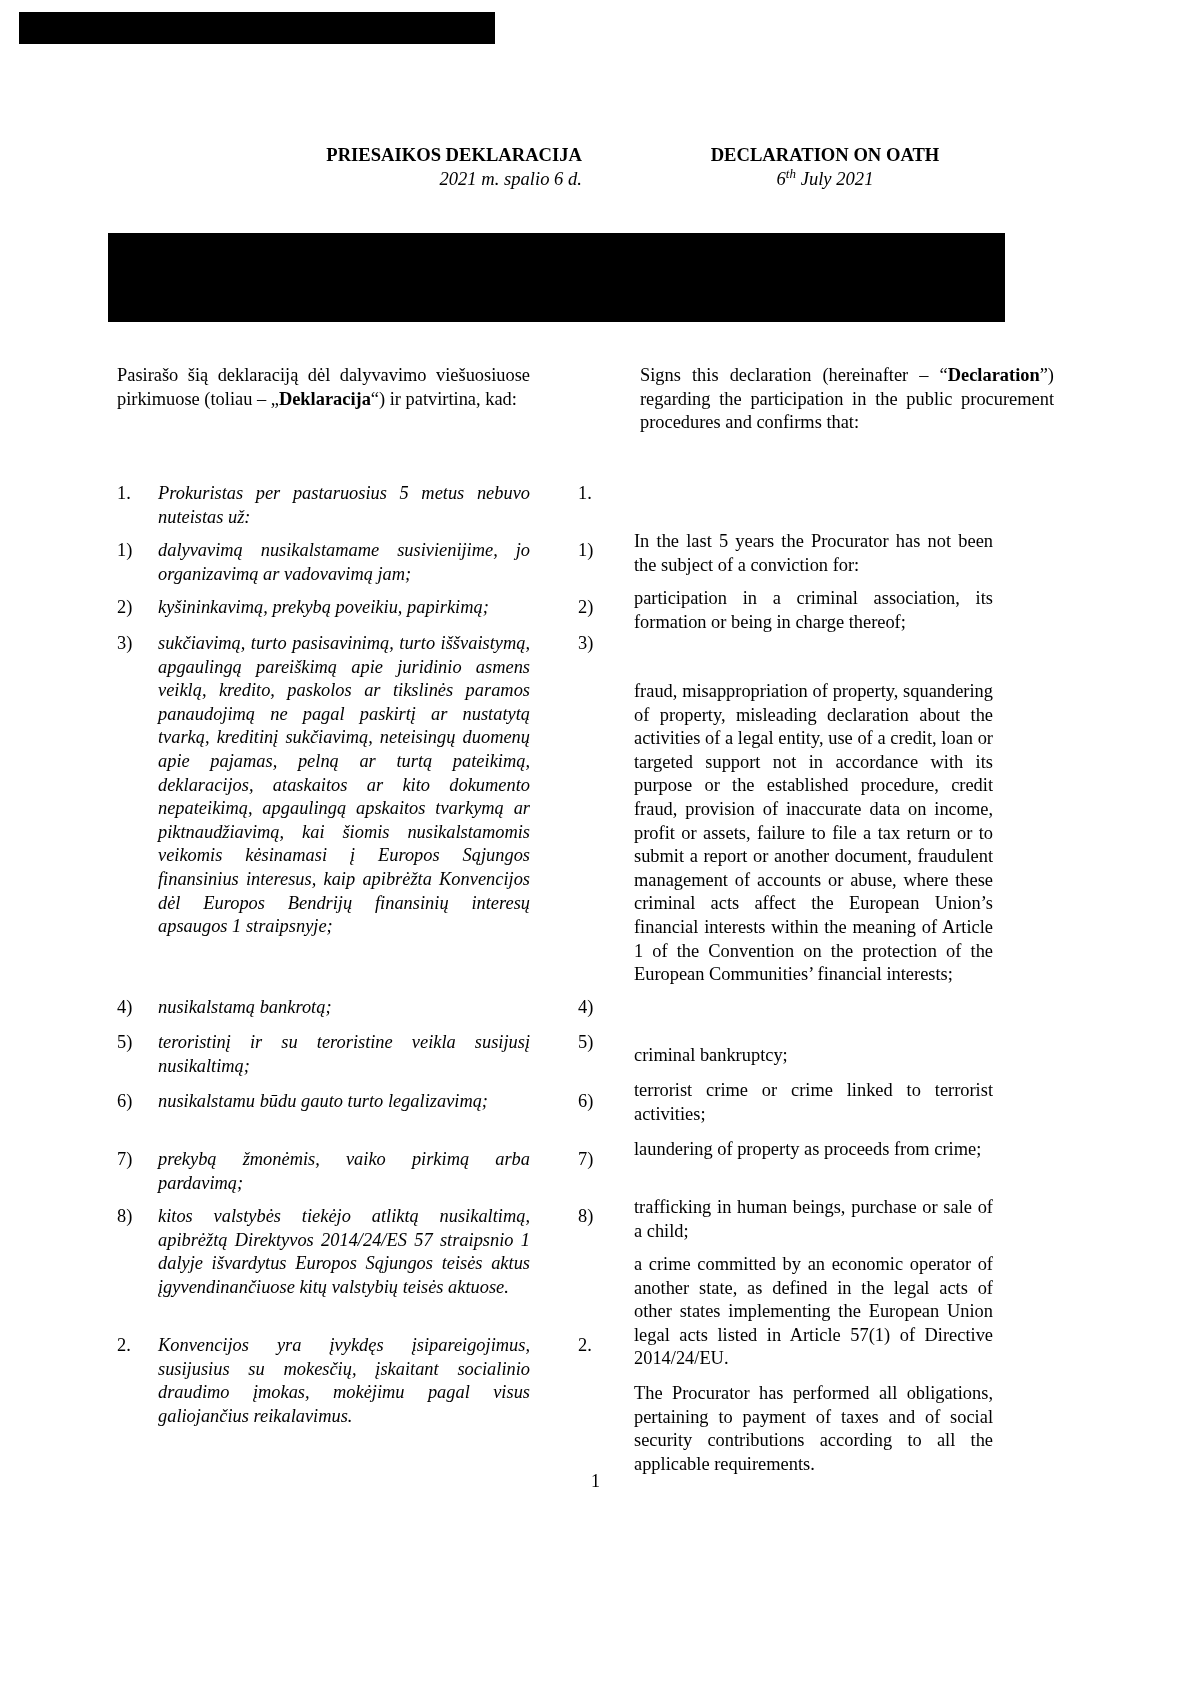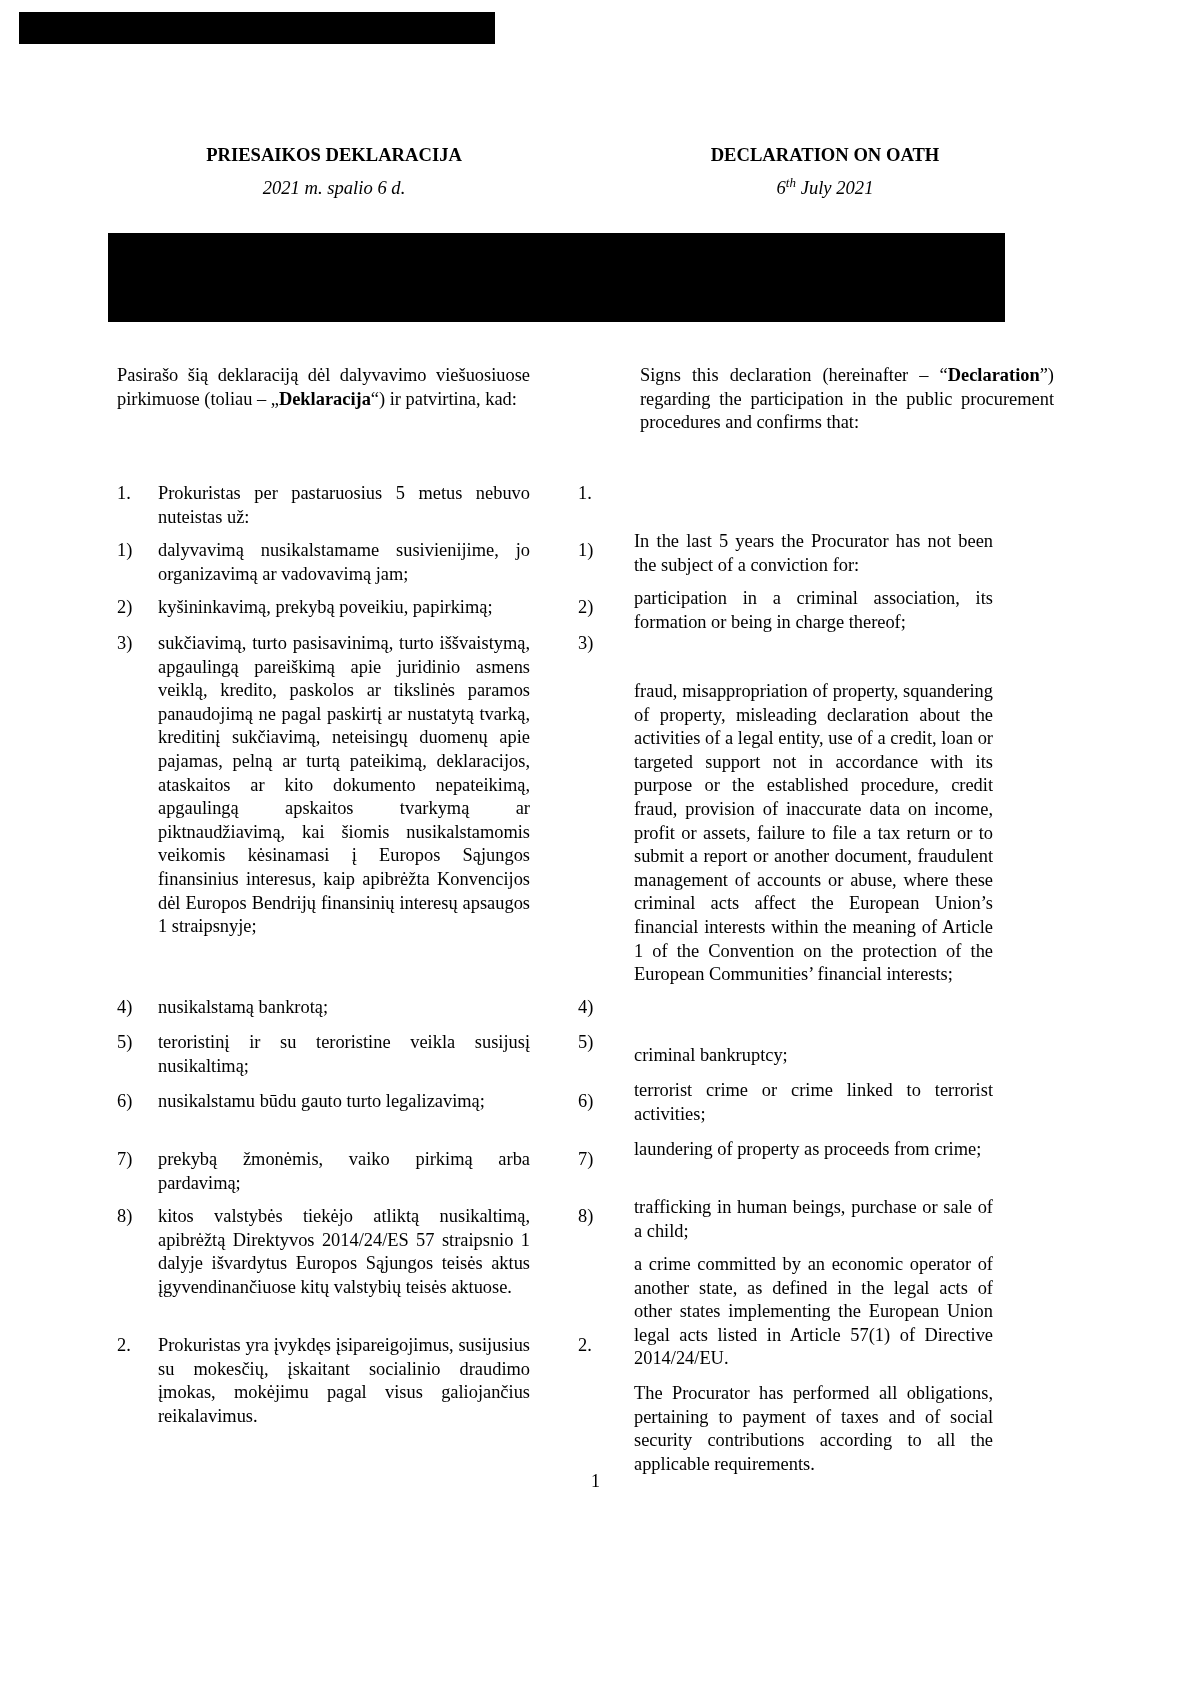--- a/index.html
+++ b/index.html
@@ -7,35 +7,35 @@
     width: 1191px; height: 1684px; position: relative; overflow: hidden;
     font-family: "Liberation Serif", "DejaVu Serif", serif;
     color: #000; font-size: 18.4px; line-height: 23.6px;
   }
   .redact { position: absolute; background: #000; }
   #redact-top { left: 19px; top: 12px; width: 476px; height: 32px; }
   #redact-mid { left: 108px; top: 233px; width: 897px; height: 89px; }
 
   .head { position: absolute; text-align: center; }
   .head .title { font-weight: bold; font-size: 18.6px; line-height: 24px; }
-  .head .date { font-style: italic; font-size: 18.6px; line-height: 24px; margin-top: 9px; }
-  #head-lt { left: 104px; width: 460px; top: 143px; }
+  .head .date { font-style: italic; font-size: 18.6px; line-height: 24px; }
+  #head-lt { left: 122px; width: 460px; top: 143px; text-align: right; }
   #head-en { left: 560px; width: 530px; top: 143px; }
   sup { font-size: 13px; line-height: 0; vertical-align: 7px; }
 
   .intro { position: absolute; text-align: justify; }
   #intro-lt { left: 117px; width: 413px; top: 364px; }
   #intro-en { left: 596px; width: 414px; top: 364px; margin-left: 44px; }
   .intro b { font-weight: bold; }
 
   .item { position: absolute; display: flex; }
   .item .num { flex: none; }
   .item .txt { text-align: justify; }
   .lt .num { width: 41px; }
-  .lt .txt { width: 372px; }
+  .lt .txt { width: 372px; font-style: italic; }
   .en .num { width: 56px; }
   .en .txt { width: 359px; margin-top: 48px; }
 
   .pagenum { position: absolute; left: 0; width: 1191px; top: 1470px; text-align: center; font-size: 18px; }
 </style>
 </head>
 <body>
 
 <div class="redact" id="redact-top"></div>
 
@@ -84,21 +84,21 @@
 <div class="item lt" style="left:117px;top:1148px;">
     <span class="num">7)</span>
     <span class="txt">prekybą žmonėmis, vaiko pirkimą arba pardavimą;</span>
   </div>
 <div class="item lt" style="left:117px;top:1205px;">
     <span class="num">8)</span>
     <span class="txt">kitos valstybės tiekėjo atliktą nusikaltimą, apibrėžtą Direktyvos 2014/24/ES 57 straipsnio 1 dalyje išvardytus Europos Sąjungos teisės aktus įgyvendinančiuose kitų valstybių teisės aktuose.</span>
   </div>
 <div class="item lt" style="left:117px;top:1334px;">
     <span class="num">2.</span>
-    <span class="txt">Prokuristas yra įvykdęs įsipareigojimus, susijusius su mokesčių, įskaitant socialinio draudimo įmokas, mokėjimu pagal visus galiojančius reikalavimus.</span>
+    <span class="txt">Konvencijos yra įvykdęs įsipareigojimus, susijusius su mokesčių, įskaitant socialinio draudimo įmokas, mokėjimu pagal visus galiojančius reikalavimus.</span>
   </div>
 
 <div class="item en" style="left:578px;top:482px;">
     <span class="num">1.</span>
     <span class="txt">In the last 5 years the Procurator has not been the subject of a conviction for:</span>
   </div>
 <div class="item en" style="left:578px;top:539px;">
     <span class="num">1)</span>
     <span class="txt">participation in a criminal association, its formation or being in charge thereof;</span>
   </div>

